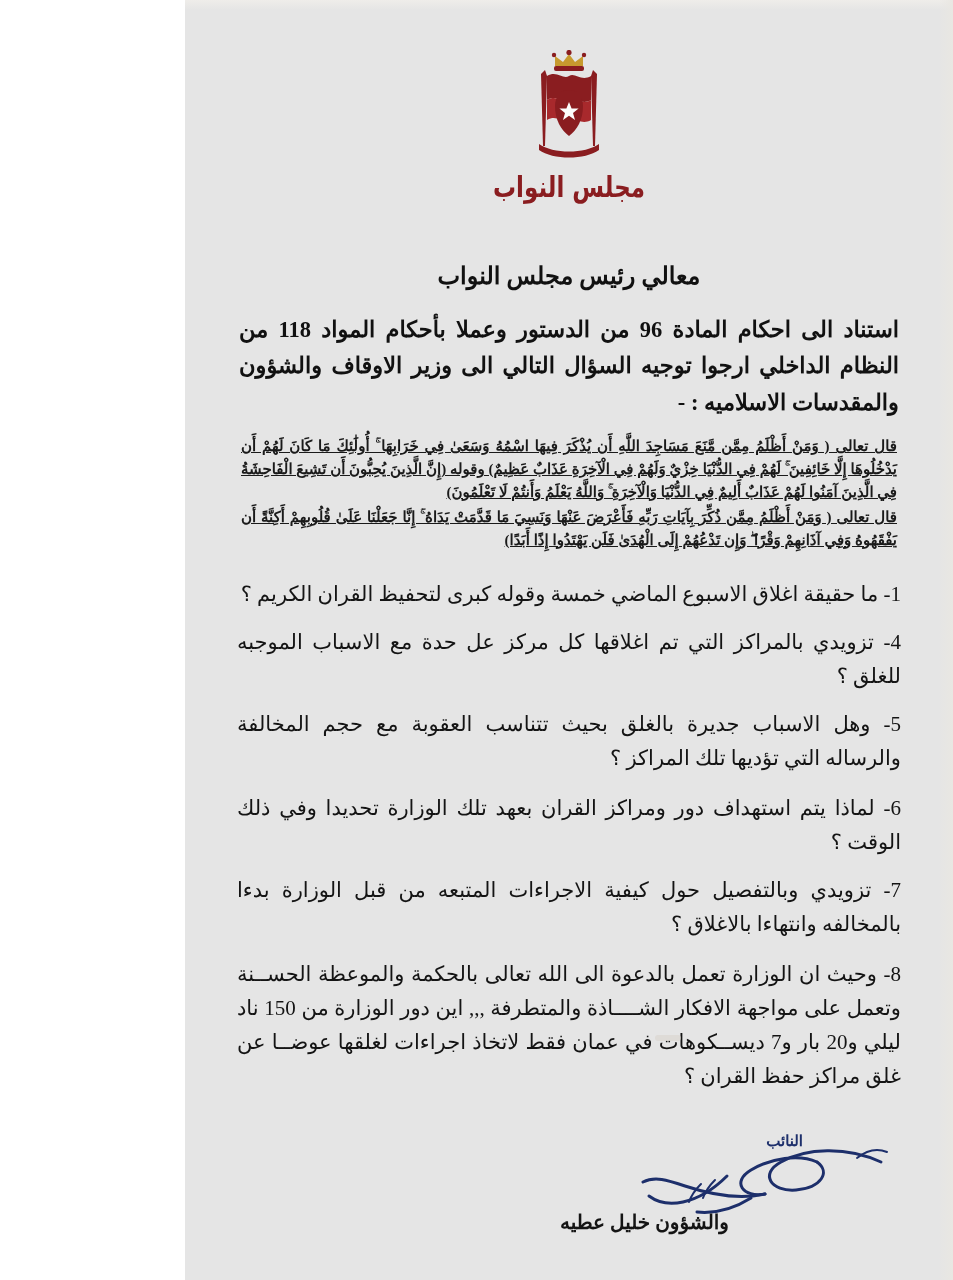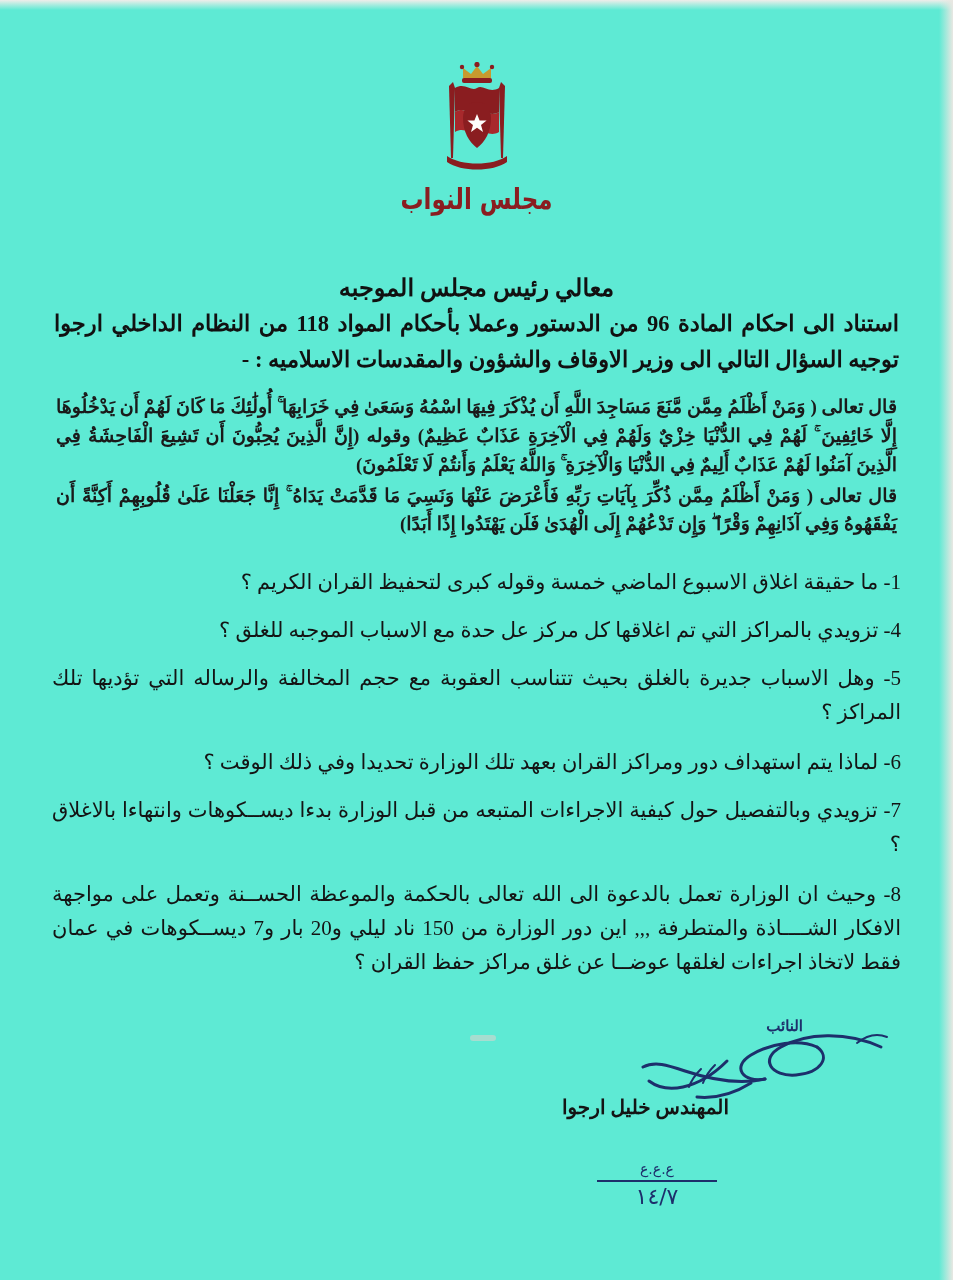--- a/index.html
+++ b/index.html
@@ -10,25 +10,25 @@
   body {
     width: 953px;
     height: 1280px;
     font-family: "Liberation Serif", "DejaVu Serif", serif;
     color: #1a1a1a;
     position: relative;
     overflow: hidden;
   }
   .page {
     position: relative;
-    width: 953px;
+    width: 768px;
     height: 1280px;
-    background: #5eead4;
+    background: #e5e5e5;
     box-sizing: border-box;
-    padding: 16px 46px;
+    padding: 4px 46px;
   }
   
   .scan-edge-right {
     position: absolute;
     top: 0; right: 0;
     width: 14px; height: 1280px;
     background: linear-gradient(to left, #e9e7e2, rgba(255,255,255,0));
   }
   .scan-edge-top {
     position: absolute;
@@ -62,38 +62,39 @@
   
   .addressee {
     margin-top: 62px;
     text-align: center;
     font-size: 24px;
     font-weight: bold;
     color: #111;
     letter-spacing: 0;
   }
   .intro {
-    margin-top: 4px;
+    margin-top: 22px;
     font-size: 22.5px;
     font-weight: bold;
     line-height: 1.62;
     text-align: justify;
     text-align-last: right;
     color: #111;
     padding: 0 8px;
   }
   .quran-block {
     margin-top: 14px;
-    font-size: 19px;
+    font-size: 15px;
     line-height: 1.52;
     text-align: justify;
     text-align-last: right;
     color: #1a1a1a;
     padding: 0 10px;
     font-weight: 600;
+    text-decoration: underline;
   }
   .quran-block p { margin: 0 0 2px 0; }
 
   ol.questions {
     list-style: none;
     margin: 26px 0 0 0;
     padding: 0;
   }
   ol.questions li {
     font-size: 21px;
@@ -201,35 +202,35 @@
 
         <path d="M46 40 C38 40 32 46 32 56 C32 70 38 80 46 86 C54 80 60 70 60 56 C60 46 54 40 46 40 Z" fill="#8a1d20"></path>
         <polygon points="46,52 48.6,58.6 55.6,58.6 50,63 52,70 46,65.8 40,70 42,63 36.4,58.6 43.4,58.6" fill="#fdfdfb"></polygon>
 
         <path d="M16 94 C30 104 62 104 76 94 L76 100 C62 110 30 110 16 100 Z" fill="#8a1d20"></path>
       </svg>
     </div>
     <div class="council-name">مجلس النواب</div>
   </div>
 
-  <div class="addressee">معالي رئيس مجلس الموجبه</div>
+  <div class="addressee">معالي رئيس مجلس النواب</div>
 
   <div class="intro">استناد الى احكام المادة 96 من الدستور وعملا بأحكام المواد 118 من النظام الداخلي ارجوا توجيه السؤال التالي الى وزير الاوقاف والشؤون والمقدسات الاسلاميه  : -</div>
 
   <div class="quran-block">
     <p>قال تعالى ( وَمَنْ أَظْلَمُ مِمَّن مَّنَعَ مَسَاجِدَ اللَّهِ أَن يُذْكَرَ فِيهَا اسْمُهُ وَسَعَىٰ فِي خَرَابِهَا ۚ أُولَٰئِكَ مَا كَانَ لَهُمْ أَن يَدْخُلُوهَا إِلَّا خَائِفِينَ ۚ لَهُمْ فِي الدُّنْيَا خِزْيٌ وَلَهُمْ فِي الْآخِرَةِ عَذَابٌ عَظِيمٌ) وقوله (إِنَّ الَّذِينَ يُحِبُّونَ أَن تَشِيعَ الْفَاحِشَةُ فِي الَّذِينَ آمَنُوا لَهُمْ عَذَابٌ أَلِيمٌ فِي الدُّنْيَا وَالْآخِرَةِ ۚ وَاللَّهُ يَعْلَمُ وَأَنتُمْ لَا تَعْلَمُونَ)</p>
     <p>قال تعالى ( وَمَنْ أَظْلَمُ مِمَّن ذُكِّرَ بِآيَاتِ رَبِّهِ فَأَعْرَضَ عَنْهَا وَنَسِيَ مَا قَدَّمَتْ يَدَاهُ ۚ إِنَّا جَعَلْنَا عَلَىٰ قُلُوبِهِمْ أَكِنَّةً أَن يَفْقَهُوهُ وَفِي آذَانِهِمْ وَقْرًا ۖ وَإِن تَدْعُهُمْ إِلَى الْهُدَىٰ فَلَن يَهْتَدُوا إِذًا أَبَدًا)</p>
   </div>
 
   <ol class="questions">
     <li><span class="num">1-</span> <span>ما حقيقة اغلاق الاسبوع الماضي خمسة وقوله كبرى لتحفيظ القران الكريم ؟</span></li>
     <li><span class="num">4-</span> <span>تزويدي بالمراكز التي تم اغلاقها كل مركز عل حدة مع الاسباب الموجبه للغلق ؟</span></li>
     <li class="tall"><span class="num">5-</span> <span>وهل الاسباب جديرة بالغلق بحيث تتناسب العقوبة مع حجم المخالفة والرساله التي تؤديها تلك المراكز ؟</span></li>
     <li><span class="num">6-</span> <span>لماذا يتم استهداف دور ومراكز القران بعهد تلك الوزارة تحديدا وفي ذلك الوقت ؟</span></li>
-    <li class="tall"><span class="num">7-</span> <span>تزويدي وبالتفصيل حول كيفية الاجراءات المتبعه من قبل الوزارة بدءا ديســكوهات وانتهاءا بالاغلاق ؟</span></li>
+    <li class="tall"><span class="num">7-</span> <span>تزويدي وبالتفصيل حول كيفية الاجراءات المتبعه من قبل الوزارة بدءا بالمخالفه وانتهاءا بالاغلاق ؟</span></li>
     <li class="tall"><span class="num">8-</span> <span>وحيث ان الوزارة تعمل بالدعوة الى الله تعالى بالحكمة والموعظة الحســنة وتعمل على مواجهة الافكار الشــــاذة والمتطرفة ,,, اين دور الوزارة من 150 ناد ليلي و20 بار و7 ديســكوهات في عمان فقط لاتخاذ اجراءات لغلقها عوضــا عن غلق مراكز حفظ القران ؟</span></li>
   </ol>
 
   <div class="signature-area">
     <div class="sig-label">النائب</div>
 
     <svg class="sig-scribble" viewBox="0 0 270 86" aria-hidden="true">
       <g fill="none" stroke="#1d2f6b" stroke-width="3" stroke-linecap="round">
         <path d="M250 26 C215 10 175 12 150 26 C128 38 140 56 165 54 C190 52 200 36 186 26"></path>
         <path d="M186 26 C168 18 140 22 120 34 C100 46 112 62 134 58"></path>
@@ -237,21 +238,21 @@
         <path d="M96 40 C84 52 70 62 52 66 C38 69 26 66 18 60"></path>
         <path d="M120 62 C104 72 86 78 66 76"></path>
       </g>
       <g fill="none" stroke="#1d2f6b" stroke-width="2" stroke-linecap="round">
         <path d="M226 22 C236 14 246 12 256 16"></path>
         <path d="M84 44 C78 50 74 56 72 62"></path>
         <path d="M70 48 C64 54 60 60 58 66"></path>
       </g>
     </svg>
 
-    <div class="signer-name">المهندس خليل ارجوا</div>
+    <div class="signer-name">والشؤون خليل عطيه</div>
 
     <div class="date-stamp">
       <div class="date-top">ع.ع.ع</div>
       <div class="date-line"></div>
       <div class="date-bottom">١٤/٧</div>
     </div>
   </div>
 
   <div class="faint-mark"></div>
 </div>

